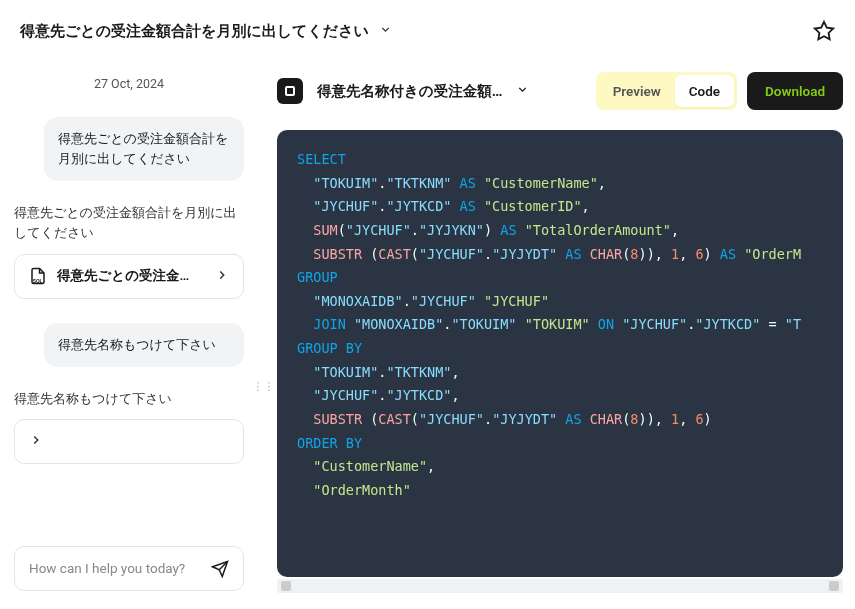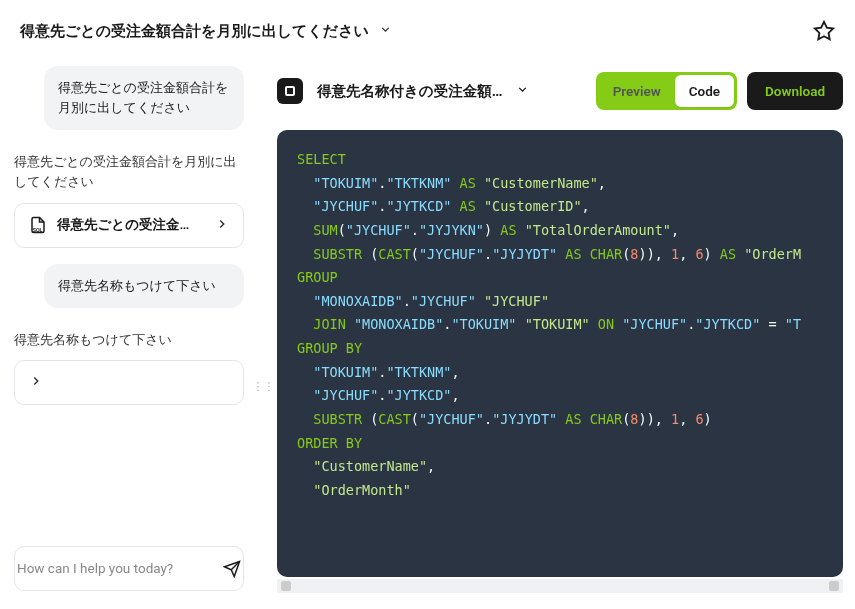--- a/index.html
+++ b/index.html
@@ -14,54 +14,54 @@
     .main { display: flex; height: calc(609px - 58px); }
     
     .left-panel { width: 258px; display: flex; flex-direction: column; padding: 12px 14px 14px 14px; }
     .chat-scroll { flex: 1; overflow-y: auto; }
     .date-label { text-align: center; font-size: 12.5px; color: #555; margin: 10px 0 26px; }
     
     .bubble { background: #f1f3f5; border-radius: 14px; padding: 12px 14px; font-size: 13px; line-height: 1.55; max-width: 200px; margin-left: auto; margin-bottom: 22px; }
     
     .section-label { font-size: 13px; color: #333; line-height: 1.55; margin-bottom: 10px; }
     
-    .action-card { display: flex; align-items: center; justify-content: space-between; border: 1px solid #e3e5e8; border-radius: 10px; padding: 12px 14px; margin-bottom: 16px; cursor: pointer; }
+    .action-card { display: flex; align-items: center; justify-content: space-between; border: 1px solid #e3e5e8; border-radius: 10px; padding: 12px 14px; margin-bottom: 24px; cursor: pointer; }
     .action-card-left { display: flex; align-items: center; gap: 10px; overflow: hidden; }
     .sql-icon { flex-shrink: 0; width: 18px; height: 18px; display: flex; align-items: center; justify-content: center; }
     .action-card-label { font-size: 13.5px; font-weight: 600; white-space: nowrap; overflow: hidden; text-overflow: ellipsis; max-width: 140px; }
     .action-chevron { font-size: 16px; color: #333; }
     
-    .input-box { border: 1px solid #e3e5e8; border-radius: 10px; padding: 12px 2px; display: flex; align-items: center; justify-content: space-between; margin-top: auto; }
+    .input-box { border: 1px solid #e3e5e8; border-radius: 10px; padding: 12px 14px; display: flex; align-items: center; justify-content: space-between; margin-top: auto; }
     .input-placeholder { font-size: 13.5px; color: #888; line-height: 1.4; }
     .send-icon { width: 18px; height: 18px; cursor: pointer; flex-shrink: 0; }
     
     .divider { width: 1px; background: transparent; position: relative; display: flex; align-items: center; justify-content: center; }
     .divider-handle { position: absolute; top: 330px; width: 12px; height: 20px; color: #aaa; font-size: 11px; line-height: 6px; text-align: center; }
     
     .right-panel { flex: 1; display: flex; flex-direction: column; padding: 18px 12px 12px 18px; }
     .right-header { display: flex; align-items: center; justify-content: space-between; margin-bottom: 20px; gap: 12px; }
     .right-header-left { display: flex; align-items: center; gap: 14px; min-width: 0; }
     .square-icon { width: 26px; height: 26px; background: #1a1a1a; border-radius: 6px; display: flex; align-items: center; justify-content: center; flex-shrink: 0; }
     .square-icon-inner { width: 10px; height: 10px; border: 2px solid #fff; border-radius: 2px; }
     .right-title { font-size: 14.5px; font-weight: 700; white-space: nowrap; overflow: hidden; text-overflow: ellipsis; max-width: 200px; }
     .right-chevron { font-size: 13px; cursor: pointer; }
     
     .right-header-actions { display: flex; align-items: center; gap: 10px; flex-shrink: 0; }
-    .toggle-group { display: flex; background: #84cc16; border-radius: 8px; padding: 3px; }
+    .toggle-group { display: flex; background: #fef9c3; border-radius: 8px; padding: 3px; }
     .toggle-btn { padding: 8px 14px; font-size: 13.5px; font-weight: 600; border-radius: 6px; cursor: pointer; color: #555; }
     .toggle-btn.active { background: #fff; color: #1a1a1a; box-shadow: 0 1px 2px rgba(0,0,0,0.06); }
     .download-btn { background: #1a1a1a; color: #84cc16; padding: 11px 18px; font-size: 13.5px; font-weight: 600; border-radius: 8px; cursor: pointer; }
     
     .code-wrap { flex: 1; background: #2b3442; border-radius: 10px; overflow: auto; position: relative; }
     .code-block { padding: 18px 20px; font-family: ui-monospace, Menlo, Consolas, monospace; font-size: 13.5px; line-height: 1.75; white-space: pre; color: #d4d8df; }
-    .kw { color: #84cc16; }
+    .kw { color: #0ea5e9; }
     .str { color: #89ddff; }
     .strg { color: #c3e88d; }
     .num { color: #f78c6c; }
-    .fn { color: #84cc16; }
+    .fn { color: #fca5a5; }
     .pn { color: #eeffff; }
     
     .hscroll { height: 14px; background: #f0f1f3; display: flex; align-items: center; padding: 0 4px; margin-top: 2px; border-radius: 2px; }
     .hscroll-track { flex: 1; height: 10px; position: relative; }
     .hscroll-thumb-left { position: absolute; left: 0; top: 0; width: 10px; height: 10px; background: #ccc; border-radius: 2px; }
     .hscroll-thumb-right { position: absolute; right: 0; top: 0; width: 10px; height: 10px; background: #ccc; border-radius: 2px; }
   </style>
 </head>
 <body>
 
@@ -78,20 +78,21 @@
     <svg width="22" height="22" viewBox="0 0 24 24" fill="none" stroke="#1a1a1a" stroke-width="2">
         <polygon points="12 2 15.09 8.26 22 9.27 17 14.14 18.18 21.02 12 17.77 5.82 21.02 7 14.14 2 9.27 8.91 8.26 12 2"></polygon>
       </svg>
   </span>
 </div>
 
 <div class="main">
 
   <div class="left-panel">
     <div class="chat-scroll">
+      <div class="date-label">27 Oct, 2024</div>
 
       <div class="bubble">得意先ごとの受注金額合計を月別に出してください</div>
 
       <div class="section-label">得意先ごとの受注金額合計を月別に出してください</div>
       <div class="action-card">
         <div class="action-card-left">
           <span class="sql-icon">
             <svg width="18" height="18" viewBox="0 0 24 24" fill="none" stroke="#1a1a1a" stroke-width="2">
                 <path d="M14 2H6a2 2 0 0 0-2 2v16a2 2 0 0 0 2 2h12a2 2 0 0 0 2-2V8z"></path>
                 <polyline points="14 2 14 8 20 8"></polyline>

